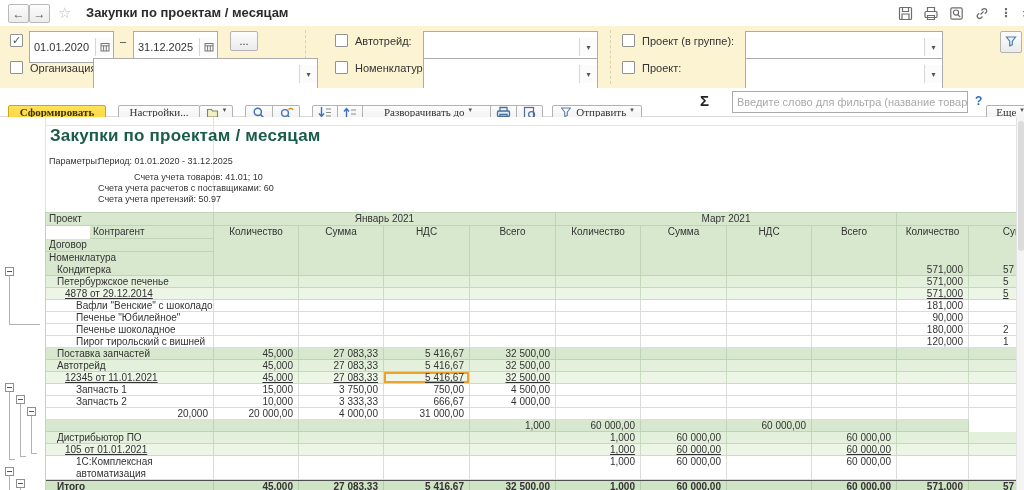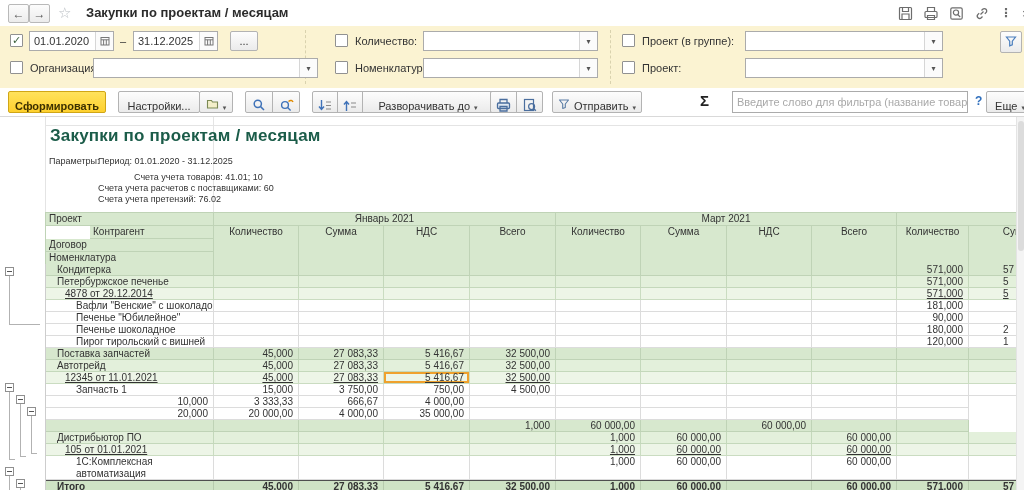--- a/index.html
+++ b/index.html
@@ -16,34 +16,34 @@
   .doc-title{top:5px;left:86px;font-size:13px;font-weight:bold;color:#2b2b2b;}
   .winicons{top:4px;right:0;height:18px;display:flex;gap:10px;align-items:center;}
   .winicons svg{display:block;}
 
   
   #filterpanel{left:0;top:26px;width:1024px;height:62px;background:#fbf3d2;}
   .dashsep{top:4px;height:54px;border-left:1px dashed #d9d2ae;}
   .cb{width:13px;height:13px;background:#fff;border:1px solid #919191;border-radius:1px;
     box-sizing:border-box;font-size:11px;line-height:11px;text-align:center;color:#3a5f3a;font-weight:bold;}
   .flabel{font-size:11px;color:#333;}
-  .field{background:#fff;border:1px solid #ababab;box-sizing:border-box;height:20px;display:flex;align-items:center;}
+  .field{background:#fff;border:1px solid #ababab;box-sizing:border-box;height:32px;display:flex;align-items:center;}
   .field input{border:0;outline:0;flex:1;font:11px "Liberation Sans","DejaVu Sans",sans-serif;
     padding:0 0 0 4px;color:#333;background:transparent;min-width:0;}
   .field input::placeholder{color:#a9a9a9;}
   .fbtn{width:18px;height:18px;border-left:1px solid #d6d6d6;background:#fbfbfb;display:flex;
     align-items:center;justify-content:center;font-size:8px;color:#555;box-sizing:border-box;flex:none;}
   .pushbtn{background:linear-gradient(#fdfdfd,#ebebeb);border:1px solid #b3b3b3;border-radius:2px;
     box-sizing:border-box;display:flex;align-items:center;justify-content:center;font-size:11px;color:#333;}
 
   
   #toolbar{left:0;top:88px;width:1024px;height:29px;background:#fff;border-bottom:1px solid #d9d9d9;box-sizing:border-box;}
-  .tbtn{top:3px;height:22px;background:linear-gradient(#fdfdfd,#ebebeb);border:1px solid #b3b3b3;
-    border-radius:2px;box-sizing:border-box;display:flex;align-items:flex-end;justify-content:center;
-    font-size:11px;color:#333;gap:4px;}
+  .tbtn{top:17px;height:22px;background:linear-gradient(#fdfdfd,#ebebeb);border:1px solid #b3b3b3;
+    border-radius:2px;box-sizing:border-box;display:flex;align-items:flex-start;justify-content:center;
+    font-size:11px;color:#333;gap:4px;font-family:Liberation Serif, serif;}
   .genbtn{left:8px;width:98px;background:linear-gradient(#ffe25c,#fed02e);border:1px solid #d0a616;
     font-weight:bold;color:#3c3000;}
   .arrowsmall{font-size:7px;color:#555;}
   .sigma{top:4px;left:700px;font-size:15px;font-weight:bold;color:#222;}
   .searchbox{top:3px;left:732px;width:236px;height:22px;}
   .help{top:6px;left:975px;color:#2f6fbd;font-weight:bold;font-size:12px;}
 
   
   #reportarea{left:0;top:117px;width:1024px;height:373px;background:#fff;}
   #sheet{left:45px;top:0;width:1023px;height:373px;}
@@ -165,21 +165,21 @@
               <path d="M1 3.8h8M3.6 3.8v5.2M6.3 3.8v5.2"></path>
             </g>
           </svg>
       </span>
     </div>
     <div class="abs pushbtn" style="left:230px;top:5px;width:28px;height:20px;">
         <span>...</span>
       </div>
 
     <div class="abs cb" style="left:335px;top:8px;"></div>
-    <div class="abs flabel" style="left:355px;top:9px;">Количество:</div>
+    <div class="abs flabel" style="left:355px;top:9px;">Автотрейд:</div>
     <div class="abs field" style="left:423px;top:5px;width:175px;">
       <input readonly="" value="" style="">
       <span class="fbtn">
           <span>▾</span>
         </span>
     </div>
 
     <div class="abs cb" style="left:622px;top:8px;"></div>
     <div class="abs flabel" style="left:642px;top:9px;">Проект (в группе):</div>
     <div class="abs field" style="left:745px;top:5px;width:198px;">
@@ -364,21 +364,21 @@
       <div class="abs gline" style="left:0;top:0;width:1px;height:373px;"></div>
       <div class="abs gline" style="left:0;top:8px;width:971px;height:1px;"></div>
       <div class="abs gline" style="left:168px;top:0;width:1px;height:95px;"></div>
 
       <div class="abs rtitle">Закупки по проектам / месяцам</div>
 
       <div class="abs param" style="left:4px;top:39px;">Параметры:</div>
       <div class="abs param" style="left:53px;top:39px;">Период: 01.01.2020 - 31.12.2025</div>
       <div class="abs param" style="left:53px;top:55px;margin-left:36px;">Счета учета товаров: 41.01; 10</div>
       <div class="abs param" style="left:53px;top:66px;">Счета учета расчетов с поставщиками: 60</div>
-      <div class="abs param" style="left:53px;top:77px;">Счета учета претензий: 76.02</div>
+      <div class="abs param" style="left:53px;top:77px;">Счета учета претензий: 50.97</div>
 
       <div id="rtable">
           <div class="thead" style="grid-template-columns: 168px 85px 85px 86px 86px 85px 86px 85px 85px 72px 100px; border-top: 1px solid rgb(191, 211, 182); border-left: 1px solid rgb(191, 211, 182);">
             <div class="hc dim" style="grid-area: 1 / 1;">Проект</div>
             <div class="hc dim" style="grid-area: 2 / 1; margin-left: 44px;">Контрагент</div>
             <div class="hc dim" style="grid-area: 3 / 1;">Договор</div>
             <div class="hc dim" style="grid-area: 4 / 1;">Номенклатура</div>
             <div class="hc month" style="grid-area: 1 / 2 / auto / span 4;">Январь 2021</div>
             <div class="hc meas" style="grid-area: 2 / 2 / span 3;">Количество</div>
             <div class="hc meas" style="grid-area: 2 / 3 / span 3;">Сумма</div>
@@ -531,36 +531,37 @@
               <div class="c num">750,00</div>
               <div class="c num">4 500,00</div>
               <div class="c num"></div>
               <div class="c num"></div>
               <div class="c num"></div>
               <div class="c num"></div>
               <div class="c num"></div>
               <div class="c clipc"></div>
             </div>
             <div class="trow leaf" style="grid-template-columns: 168px 85px 85px 86px 86px 85px 86px 85px 85px 72px 100px; height: 12px;">
+              <div class="c lbl l4">Запчасть 2</div>
               <div class="c num">10,000</div>
               <div class="c num">3 333,33</div>
               <div class="c num">666,67</div>
               <div class="c num">4 000,00</div>
               <div class="c num"></div>
               <div class="c num"></div>
               <div class="c num"></div>
               <div class="c num"></div>
               <div class="c num"></div>
               <div class="c clipc"></div>
             </div>
             <div class="trow leaf" style="grid-template-columns: 168px 85px 85px 86px 86px 85px 86px 85px 85px 72px 100px; height: 12px;">
               <div class="c num">20,000</div>
               <div class="c num">20 000,00</div>
               <div class="c num">4 000,00</div>
-              <div class="c num">35 000,00</div>
+              <div class="c num">31 000,00</div>
               <div class="c num"></div>
               <div class="c num"></div>
               <div class="c num"></div>
               <div class="c num"></div>
               <div class="c num"></div>
               <div class="c clipc"></div>
             </div>
             <div class="trow g1" style="grid-template-columns: 168px 85px 85px 86px 86px 85px 86px 85px 85px 72px 100px; height: 12px;">
               <div class="c num"></div>
               <div class="c num"></div>

